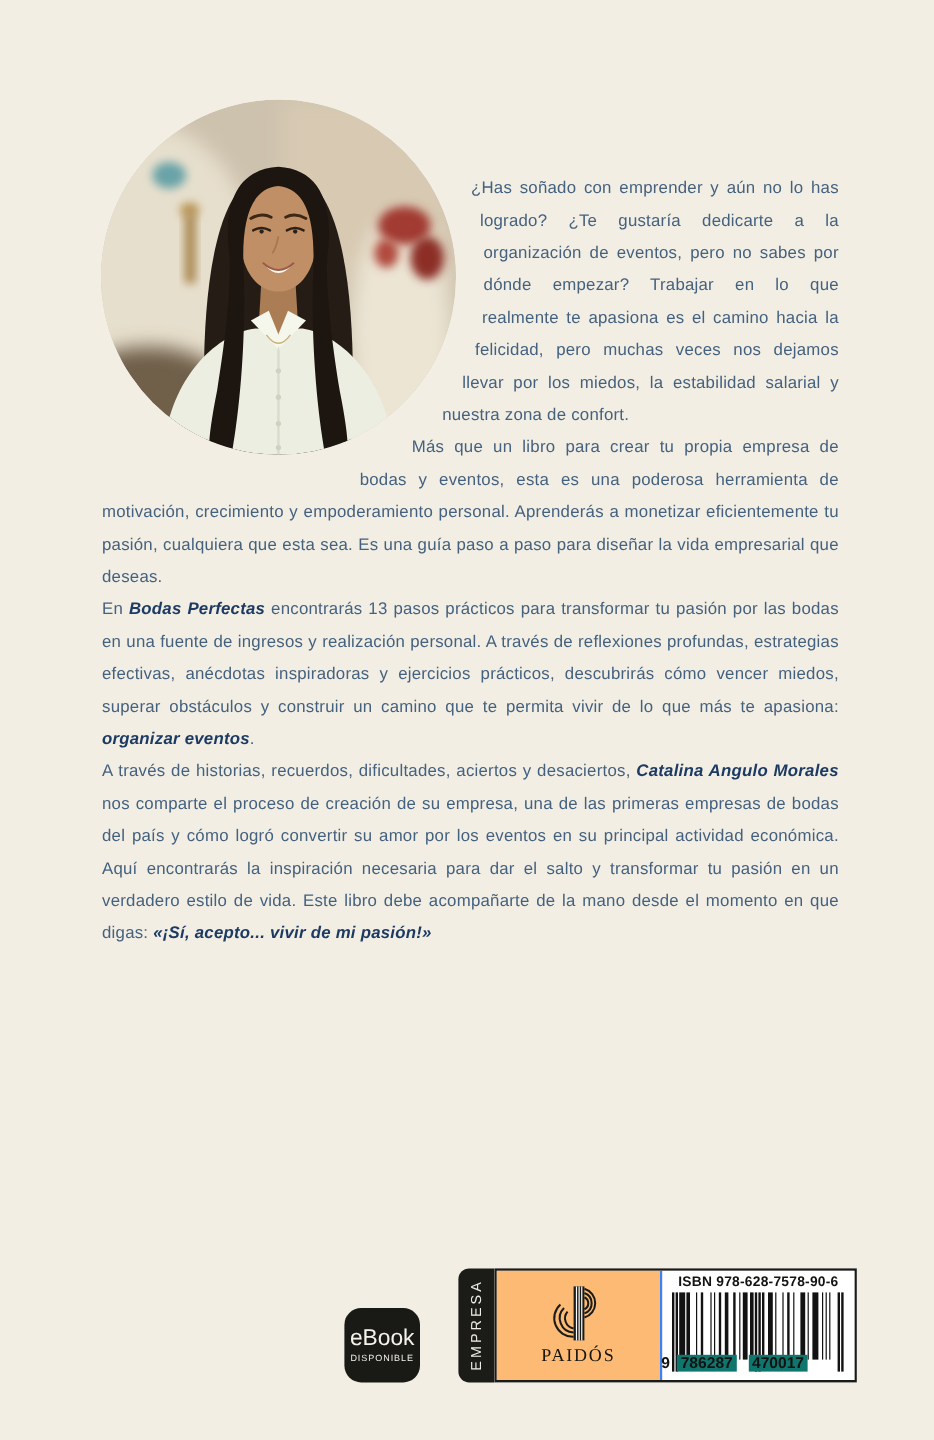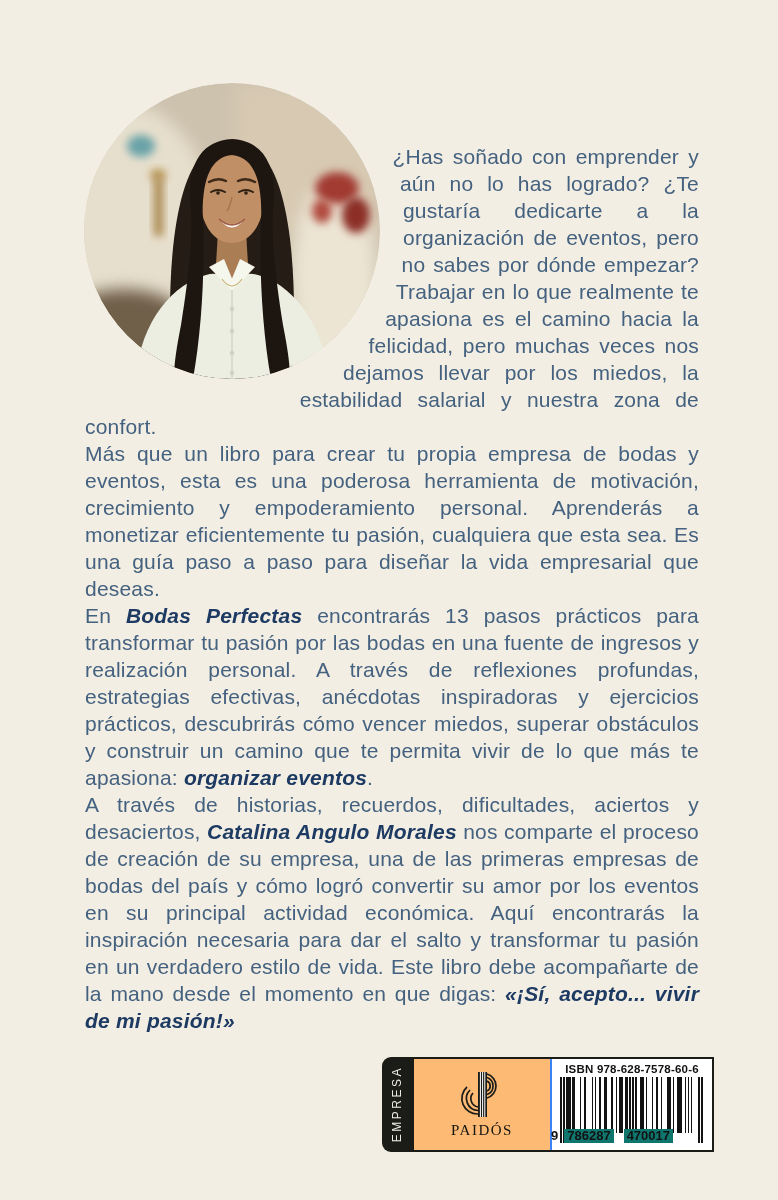--- a/index.html
+++ b/index.html
@@ -13,21 +13,21 @@
   
   .author-photo{
     position:absolute;left:84px;top:83px;width:296px;height:296px;
     border-radius:50%;overflow:hidden;
   }
   .author-photo svg{display:block;width:100%;height:100%;}
 
   
   .text-col{
     position:absolute;left:85px;top:143px;width:614px;
-    font-size:21px;line-height:27px;letter-spacing:0.2px;
+    font-size:14px;line-height:27px;letter-spacing:0.2px;
     color:#44617f;text-align:justify;
   }
   .text-col p{margin:0;}
   .p1{margin-bottom:17px;}
   .p2{margin-bottom:21px;}
   .p3{margin-bottom:21px;}
   .circle-spacer{
     float:left;width:322px;height:258px;
     shape-outside:circle(171px at 147px 86px);
   }
@@ -149,20 +149,24 @@
     </svg>
   </div>
 
   <div class="text-col">
     <p class="p1"><span class="circle-spacer"></span><span><span>¿Has soñado con emprender y aún no lo has logrado? ¿Te gustaría dedicarte a la organización de eventos, pero no sabes por dónde empezar? Trabajar en lo que realmente te apasiona es el camino hacia la felicidad, pero muchas veces nos dejamos llevar por los miedos, la estabilidad salarial y nuestra zona de confort.</span></span></p>
     <p class="p2"><span>Más que un libro para crear tu propia empresa de bodas y eventos, esta es una poderosa herramienta de motivación, crecimiento y empoderamiento personal. Aprenderás a monetizar eficientemente tu pasión, cualquiera que esta sea. Es una guía paso a paso para diseñar la vida empresarial que deseas.</span></p>
     <p class="p3"><span>En </span><span class="run-bold">Bodas Perfectas</span><span> encontrarás 13 pasos prácticos para transformar tu pasión por las bodas en una fuente de ingresos y realización personal. A través de reflexiones profundas, estrategias efectivas, anécdotas inspiradoras y ejercicios prácticos, descubrirás cómo vencer miedos, superar obstáculos y construir un camino que te permita vivir de lo que más te apasiona: </span><span class="run-bold">organizar eventos</span><span>.</span></p>
     <p class="p4"><span>A través de historias, recuerdos, dificultades, aciertos y desaciertos, </span><span class="run-bold">Catalina Angulo Morales</span><span> nos comparte el proceso de creación de su empresa, una de las primeras empresas de bodas del país y cómo logró convertir su amor por los eventos en su principal actividad económica. Aquí encontrarás la inspiración necesaria para dar el salto y transformar tu pasión en un verdadero estilo de vida. Este libro debe acompañarte de la mano desde el momento en que digas: </span><span class="run-bold">«¡Sí, acepto... vivir de mi pasión!»</span></p>
   </div>
 
+  <div class="ebook-badge">
+    <div class="l1">eBook</div>
+    <div class="l2">DISPONIBLE</div>
+  </div>
 
   <div class="pub-box">
     <div class="spine-tab">
       <span>EMPRESA</span>
     </div>
     <div class="white-box">
       <div class="paidos">
         <div class="paidos-logo">
           <svg width="44" height="50" viewBox="0 0 44 50">
             <g fill="none" stroke="#1b1c18" stroke-width="1.7">
@@ -175,21 +179,21 @@
             </g>
             <rect x="18" y="2" width="9" height="45" fill="#1b1c18"></rect>
             <line x1="20.4" y1="2" x2="20.4" y2="47" stroke="#ffffff" stroke-width="1"></line>
             <line x1="22.6" y1="2" x2="22.6" y2="47" stroke="#ffffff" stroke-width="1"></line>
             <line x1="24.8" y1="2" x2="24.8" y2="47" stroke="#ffffff" stroke-width="1"></line>
           </svg>
         </div>
         <div class="paidos-name">PAIDÓS</div>
       </div>
       <div class="barcode-panel">
-        <div class="isbn">ISBN 978-628-7578-60-6</div>
+        <div class="isbn">ISBN 978-628-7578-90-6</div>
         <div class="bars-wrap">
           <div class="bars">
               <div class="bar" style="width: 1.5px; height: 66px;"></div>
               <div class="space" style="width: 1.5px; height: 0px;"></div>
               <div class="bar" style="width: 1.5px; height: 66px;"></div>
               <div class="space" style="width: 1.5px; height: 0px;"></div>
               <div class="bar" style="width: 4.5px; height: 56px;"></div>
               <div class="space" style="width: 1.5px; height: 0px;"></div>
               <div class="bar" style="width: 3px; height: 56px;"></div>
               <div class="space" style="width: 4.5px; height: 0px;"></div>

